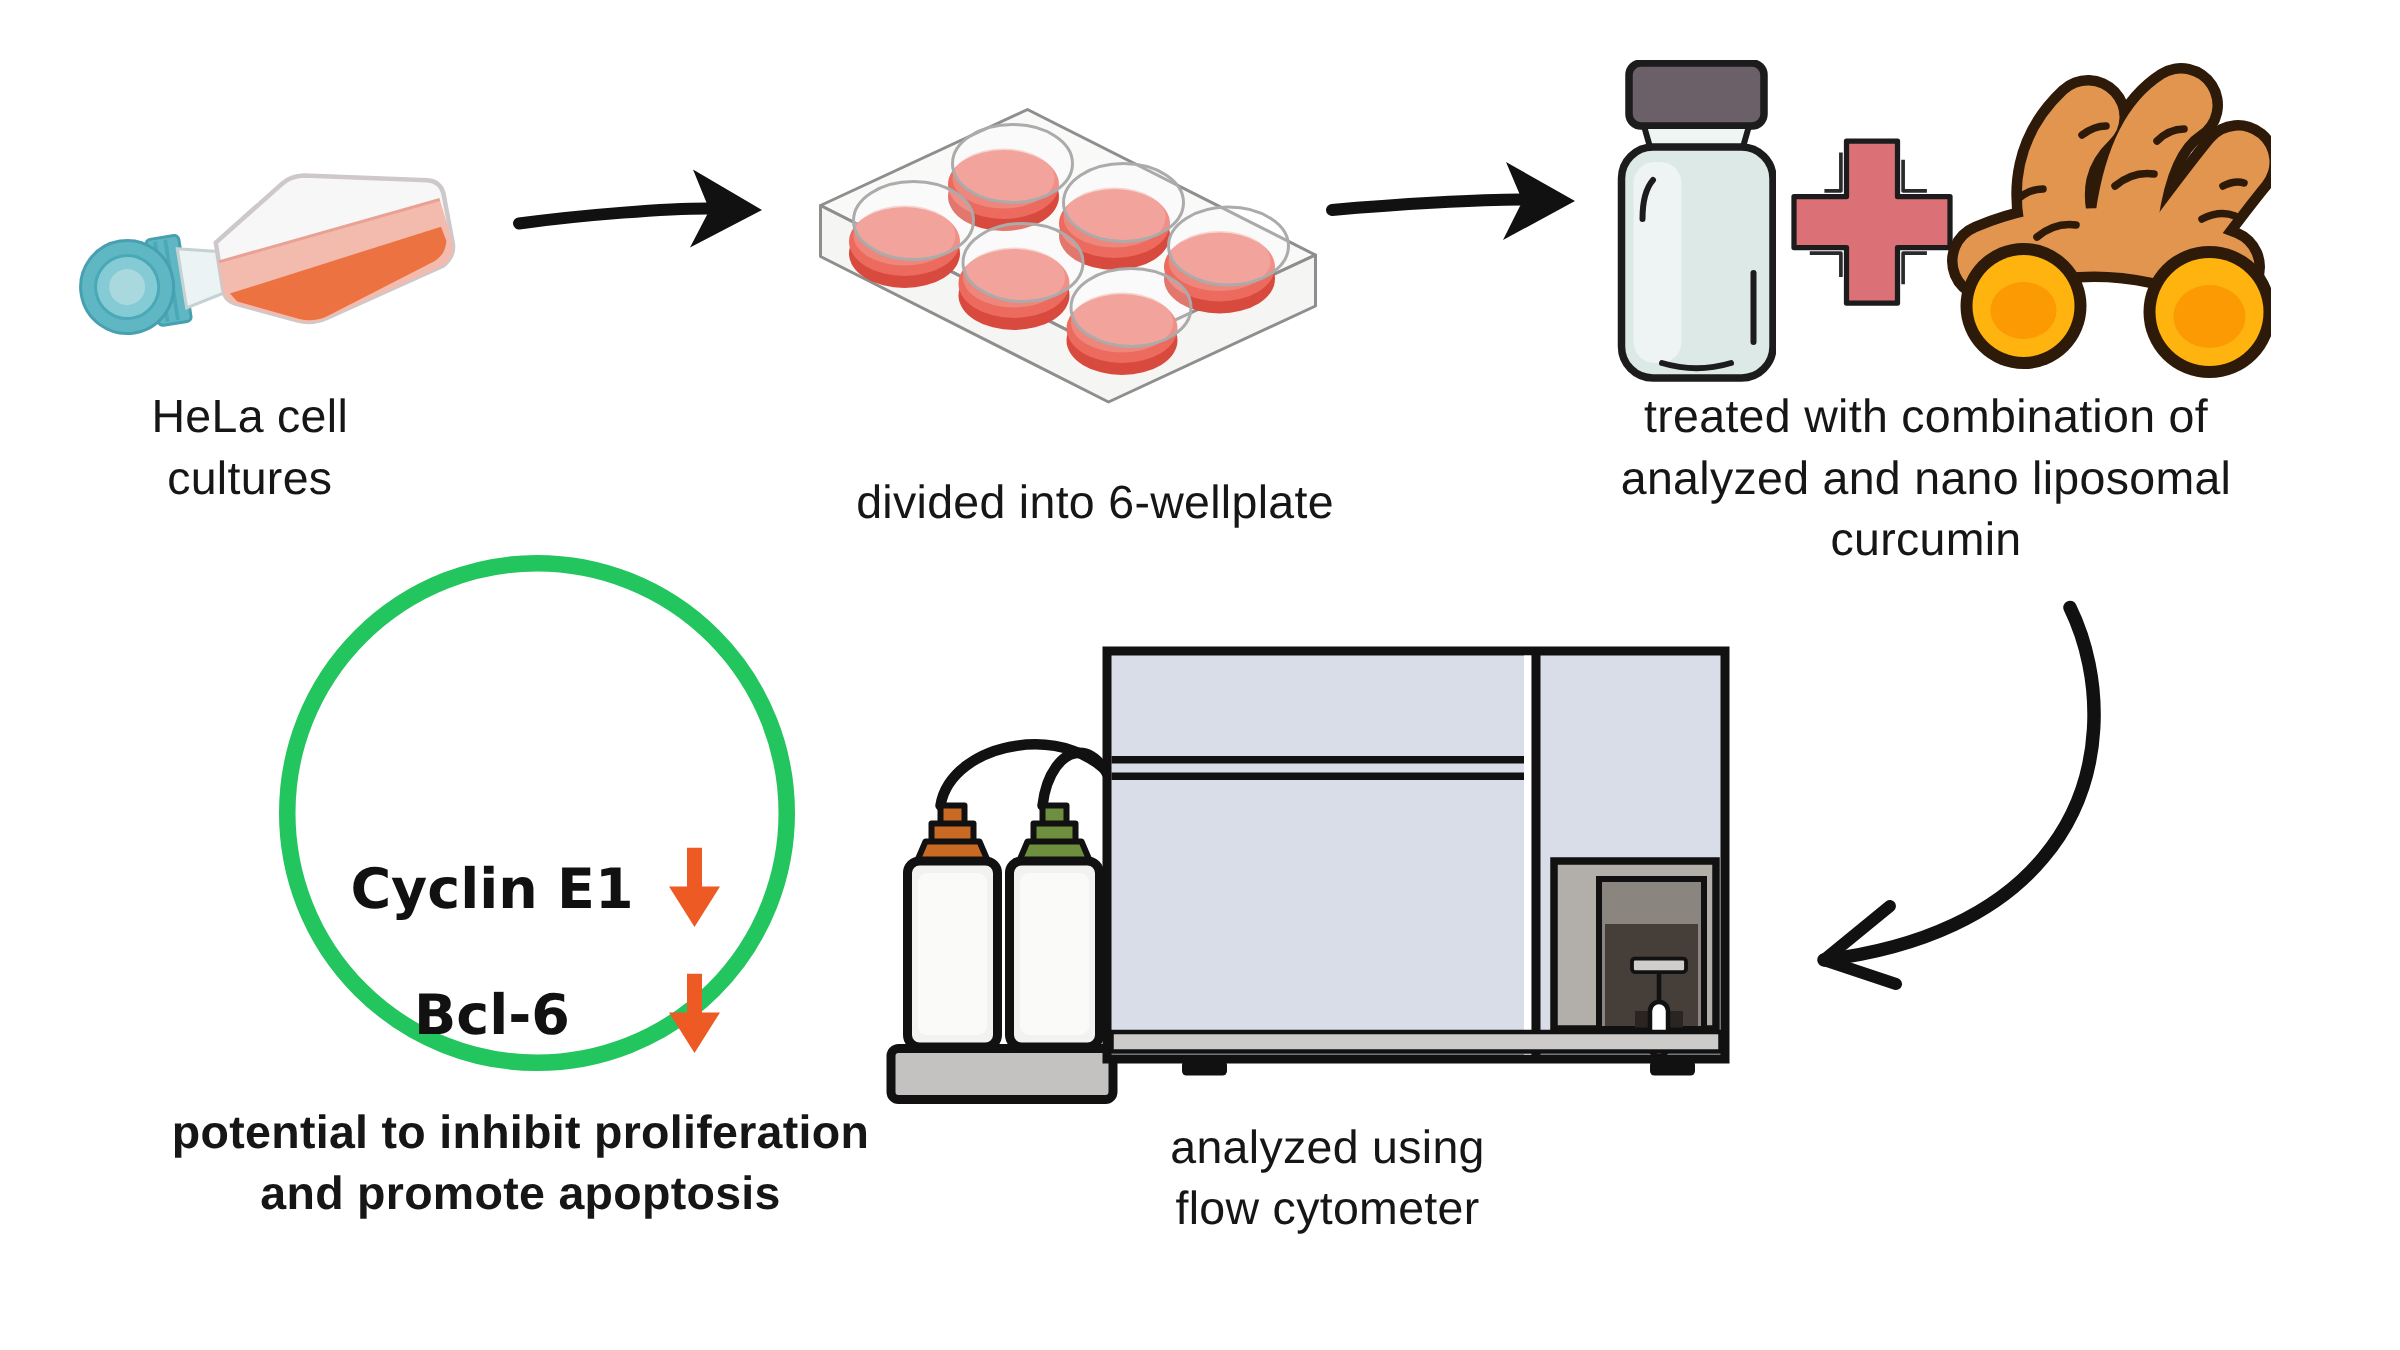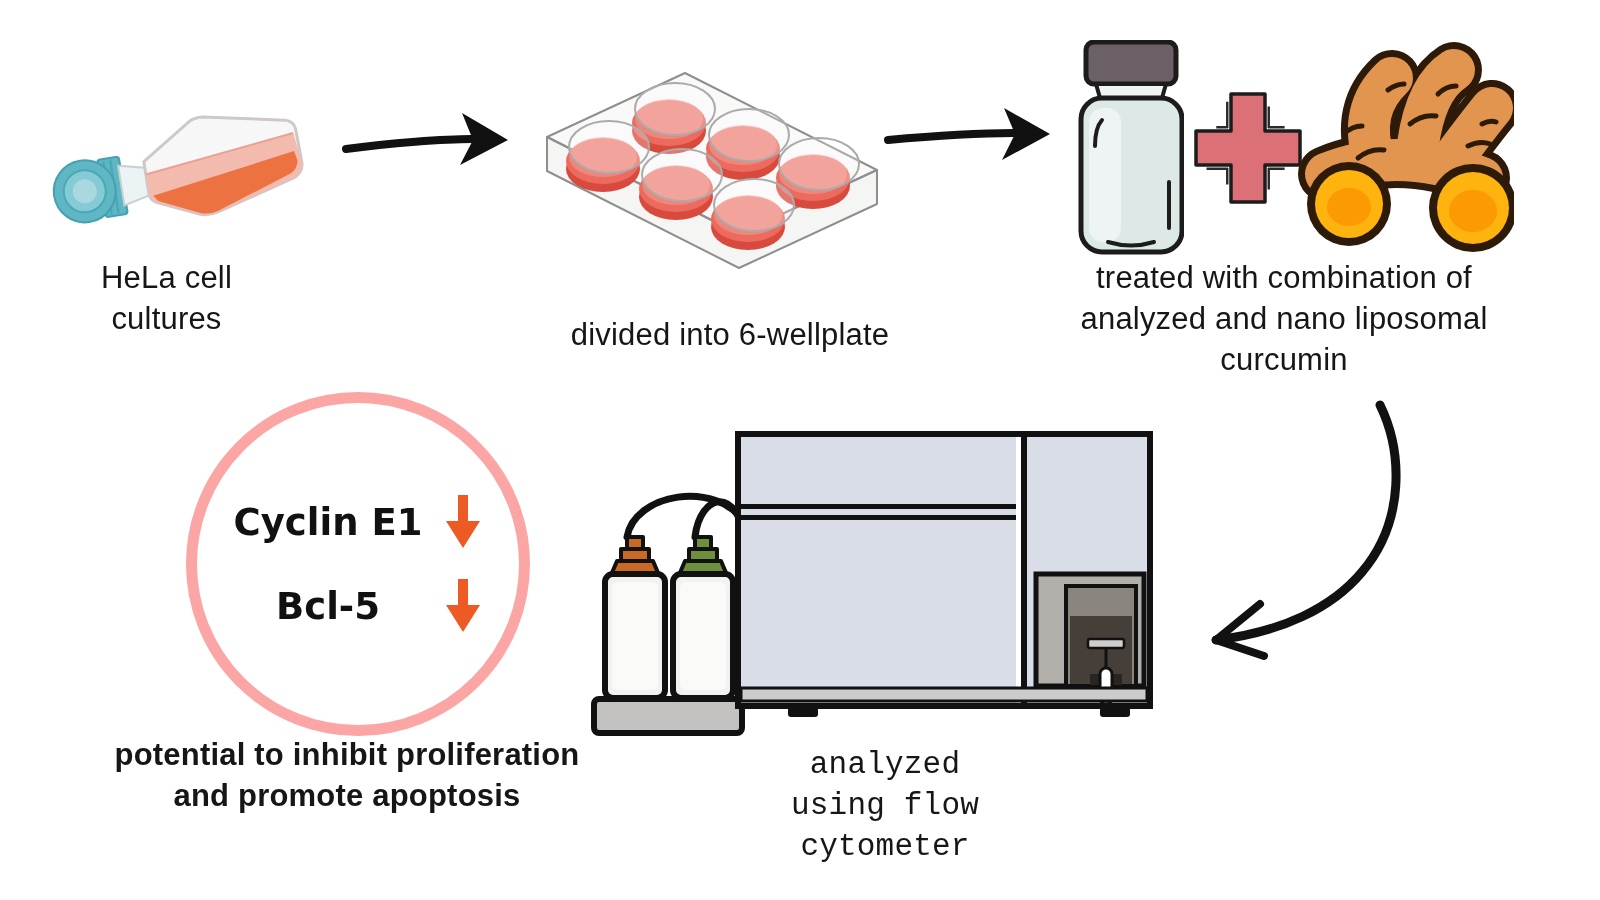--- a/index.html
+++ b/index.html
@@ -7,22 +7,22 @@
     width:1600px;height:900px;background:#ffffff;position:relative;overflow:hidden;
     font-family:"Liberation Sans", sans-serif;color:#141414;
   }
   .abs{position:absolute;}
   .caption{
     font-size:31px;line-height:1.32;text-align:center;color:#161616;letter-spacing:.2px;
   }
   .nowrap{white-space:nowrap;}
   
   .result-circle{
-    left:186px;top:392px;width:344px;height:344px;border:11px solid #fca5a5;border-radius:50%;
-    box-sizing:border-box;display:flex;flex-direction:column;justify-content:center;align-items:center;
+    left:186px;top:370px;width:344px;height:344px;border:11px solid #22c55e;border-radius:50%;
+    box-sizing:border-box;display:flex;flex-direction:column;justify-content:flex-end;align-items:center;
   }
   .marker-grid{display:grid;grid-template-columns:auto 38px;column-gap:22px;row-gap:30px;align-items:center;}
   .marker-name{
     font-family:"DejaVu Sans", sans-serif;font-weight:bold;font-size:37px;color:#111;
     justify-self:center;white-space:nowrap;
   }
   svg{display:block;}
 </style>
 </head>
 <body>
@@ -208,30 +208,30 @@
       <rect x="500" y="215" width="36" height="9" rx="2" fill="#D0CECC" stroke="#111" stroke-width="2.5"></rect>
       <line x1="518" y1="224" x2="518" y2="244" stroke="#111" stroke-width="3"></line>
       <rect x="502" y="250" width="9" height="11" fill="#2A2522"></rect>
       <rect x="525" y="250" width="9" height="11" fill="#2A2522"></rect>
       <rect x="512" y="244" width="12" height="36" rx="6" fill="#FFFFFF" stroke="#111" stroke-width="3"></rect>
 
       <rect x="153" y="264" width="406" height="13" fill="#CCCBC9" stroke="#111" stroke-width="3"></rect>
       <rect x="200" y="283" width="30" height="10" rx="3" fill="#111"></rect>
       <rect x="512" y="283" width="30" height="10" rx="3" fill="#111"></rect>
     </svg>
-    <div class="abs caption" style="left:760px;top:745px;width:250px;font-family:Liberation Mono, monospace;">analyzed using flow cytometer</div>
+    <div class="abs caption" style="left:760px;top:745px;width:250px;">analyzed using flow cytometer</div>
   </div>
 
   <div class="abs result-circle">
     <div class="marker-grid">
       <div class="marker-name">Cyclin E1</div>
       <svg width="38" height="54" viewBox="0 0 38 54">
         <polygon points="14,0 24,0 24,26 36,26 19,53 2,26 14,26" fill="#EE5A24"></polygon>
       </svg>
-      <div class="marker-name">Bcl-5</div>
+      <div class="marker-name">Bcl-6</div>
       <svg width="38" height="54" viewBox="0 0 38 54">
         <polygon points="14,0 24,0 24,26 36,26 19,53 2,26 14,26" fill="#EE5A24"></polygon>
       </svg>
     </div>
   </div>
   <div class="abs caption" style="left:87px;top:735px;width:520px;font-weight:bold;">potential to inhibit proliferation and promote apoptosis</div>
 
 </div>
 
 </body></html>

